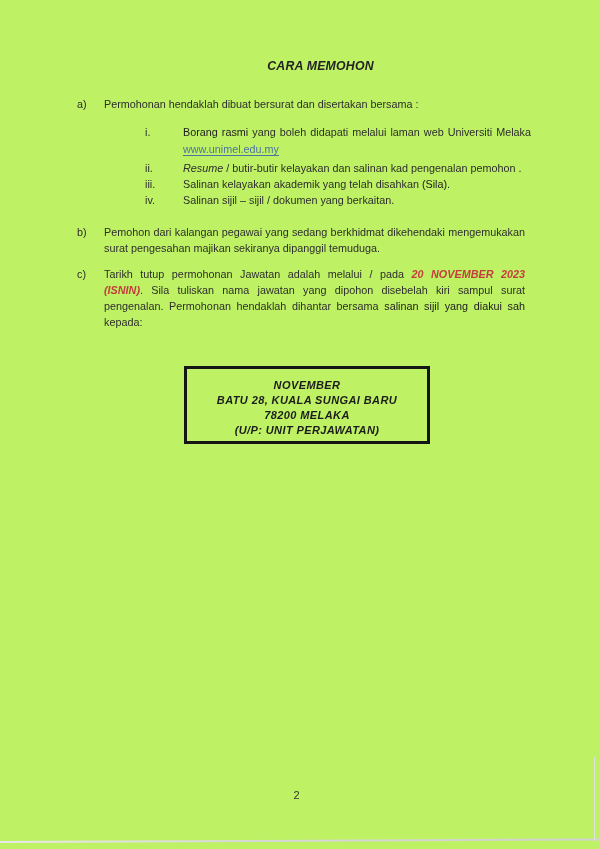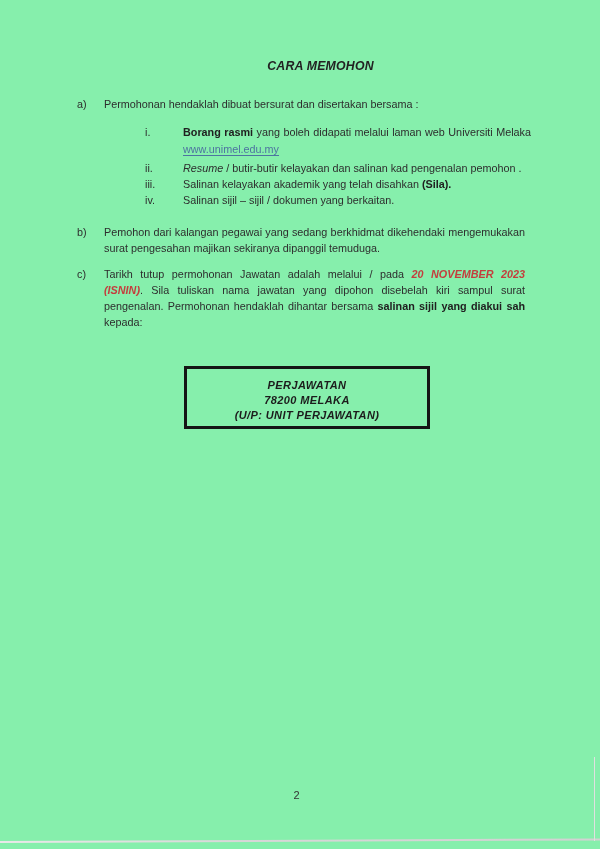--- a/index.html
+++ b/index.html
@@ -7,34 +7,34 @@
     background:#ffffff;
     width:600px;height:849px;
     position:relative;
     overflow:hidden;
     font-family:"Liberation Sans","DejaVu Sans",sans-serif;
     color:#2d2d2d;
     font-size:10.8px;
     line-height:16px;
     -webkit-font-smoothing:antialiased;
   }
-  .page{position:absolute;inset:0;background:#86efac;}
+  .page{position:absolute;inset:0;background:#bef264;}
   .doc-title{
     position:absolute;top:58px;left:110px;width:421px;
     text-align:center;font-weight:bold;font-style:italic;
     font-size:12.3px;letter-spacing:.2px;color:#222;
   }
   .row{position:absolute;left:0;width:600px;}
   .row .label{position:absolute;left:77px;top:0;}
   .col-main{position:absolute;left:104px;top:0;width:421px;}
   .col-sub{position:absolute;left:183px;top:0;width:348px;}
   .sub-numeral{position:absolute;left:145px;top:0;}
   .just-line{text-align:justify;text-align-last:justify;}
   .plain-line{text-align:left;white-space:nowrap;}
-  .bold{font-weight:bold;color:#202020;}
+  .bold{font-weight:normal;color:#202020;}
   .ital{font-style:italic;}
   .link{
     color:#4d74a0;text-decoration:underline;cursor:pointer;
     text-underline-offset:2px;
   }
   .deadline{
     color:#c43d3d;font-weight:bold;font-style:italic;
     text-underline-offset:2px;
     text-decoration-color:#c43d3d;
   }
@@ -114,21 +114,22 @@
     <span class="label">c)</span>
     <div class="col-main">
       <div class="just-line"><span>Tarikh tutup permohonan Jawatan adalah melalui / pada </span><span class="deadline">20 NOVEMBER 2023</span></div>
       <div class="just-line"><span class="deadline">(ISNIN)</span><span>. Sila tuliskan nama jawatan yang dipohon disebelah kiri sampul surat</span></div>
       <div class="just-line"><span>pengenalan. Permohonan hendaklah dihantar bersama </span><span class="bold">salinan sijil yang diakui sah</span></div>
       <div class="plain-line">kepada:</div>
     </div>
   </div>
 
   <div class="address-box">
-    <div>PERJAWATAN</div>
+    <div>NOVEMBER</div>
+    <div>BATU 28, KUALA SUNGAI BARU</div>
     <div>78200 MELAKA</div>
     <div>(U/P: UNIT PERJAWATAN)</div>
   </div>
 
   <div class="page-number">2</div>
 
   <div class="scan-line-bottom"></div>
   <div class="scan-line-right"></div>
 
 </div>

